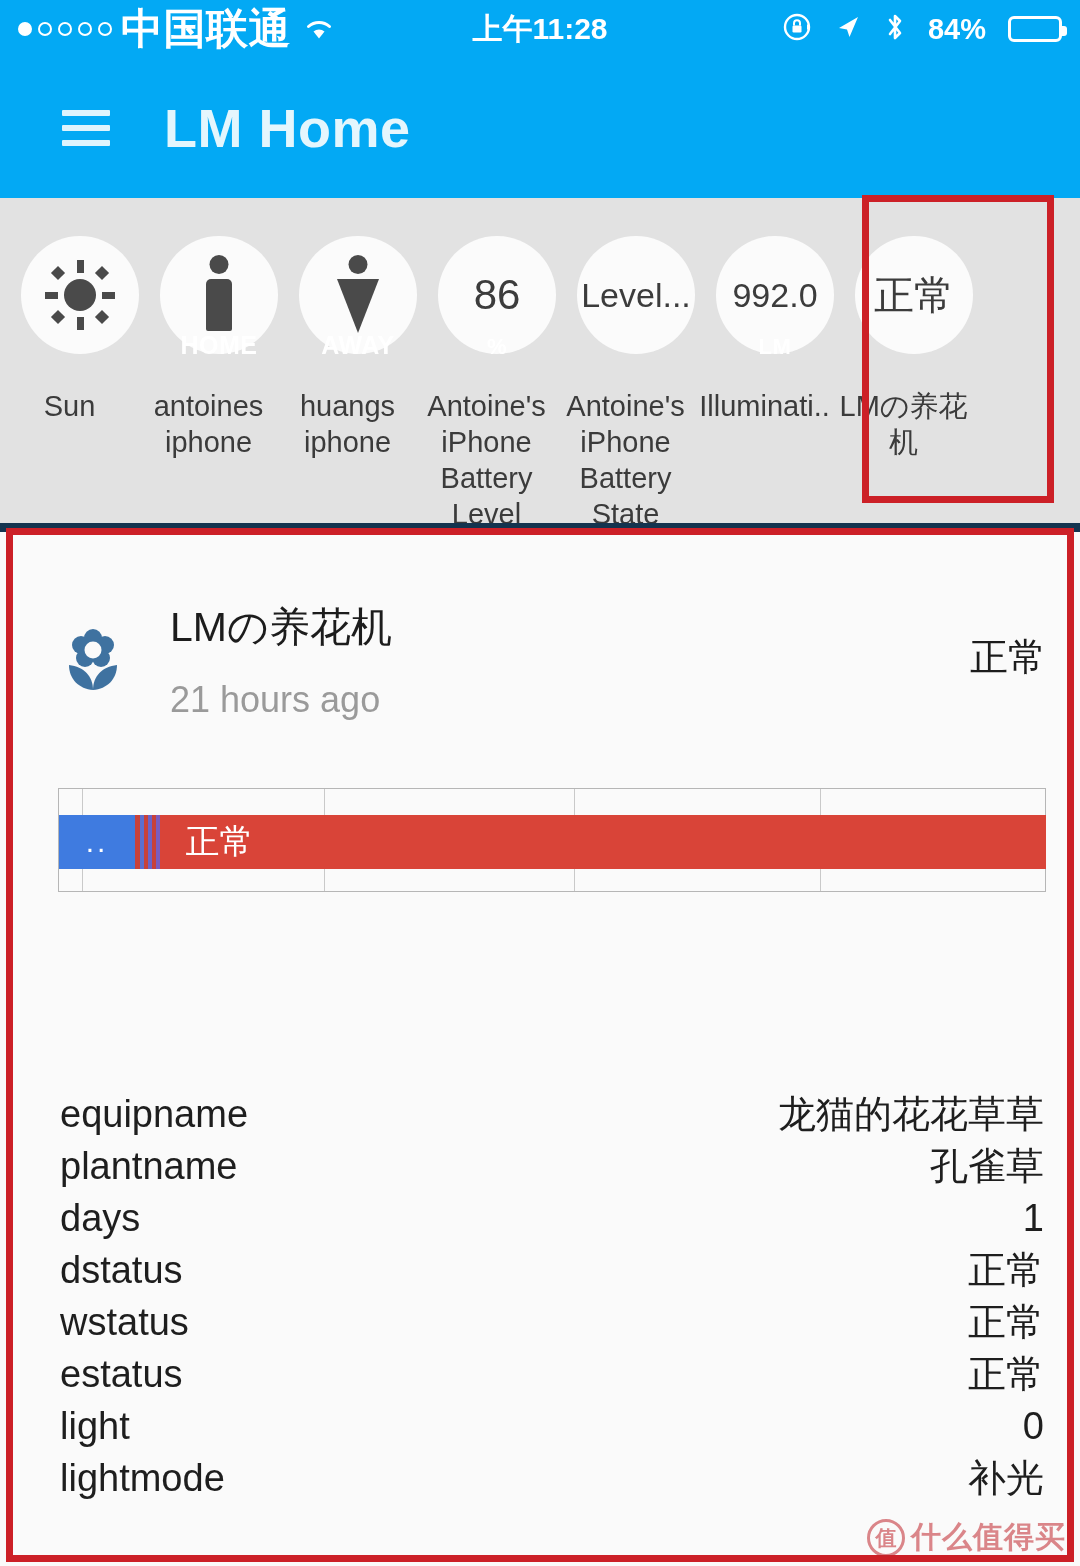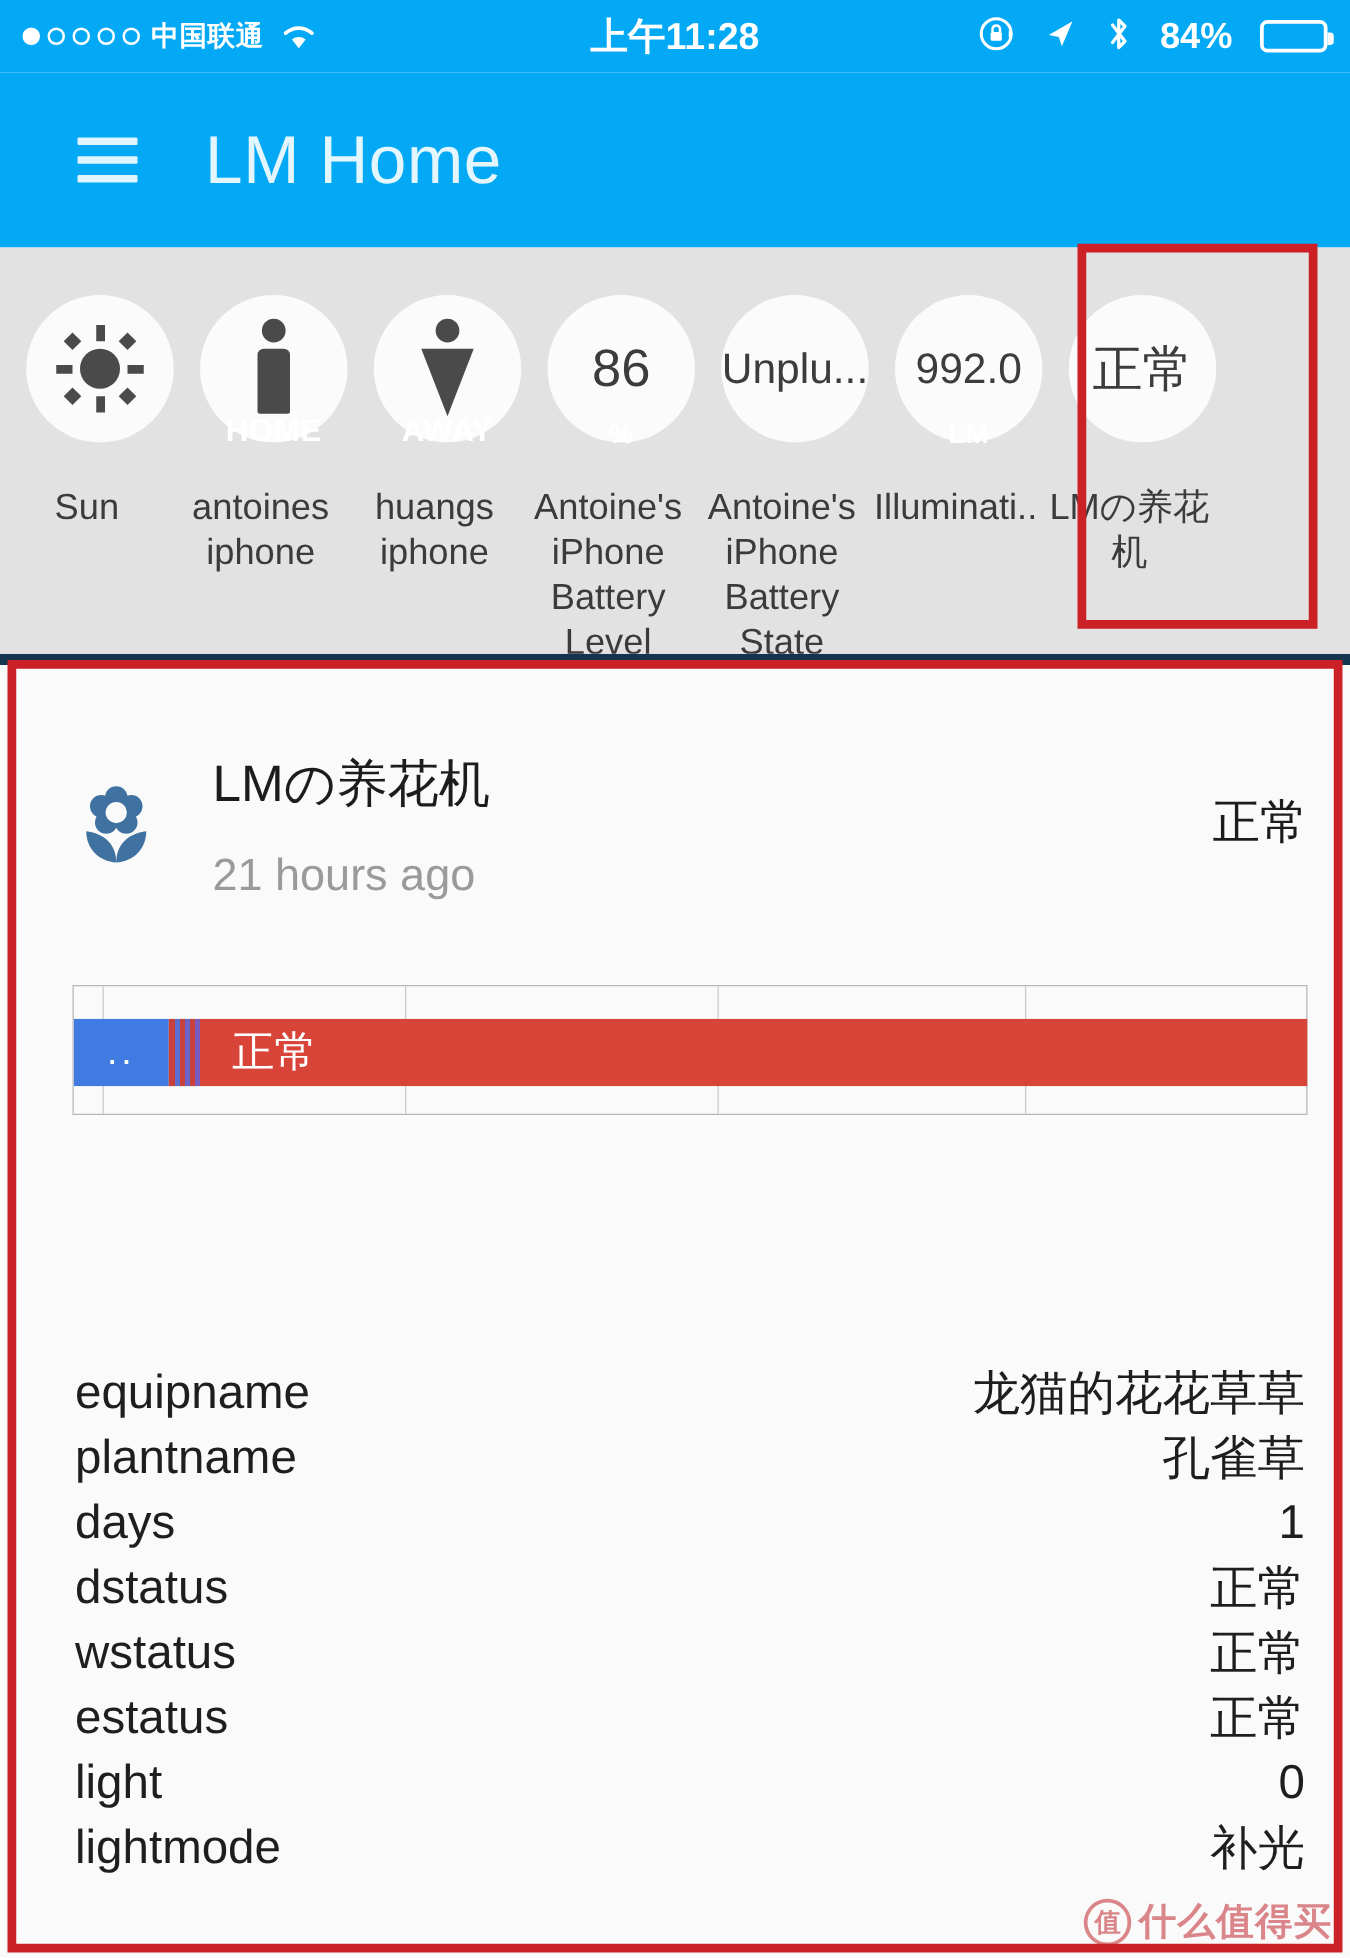--- a/index.html
+++ b/index.html
@@ -31,21 +31,21 @@
     align-items: center;
     gap: 9px;
   }
   .dots { display: flex; align-items: center; gap: 6px; }
   .dot {
     width: 14px; height: 14px; border-radius: 50%;
     border: 2px solid #ffffff; box-sizing: border-box;
   }
   .dot.filled { background: #ffffff; }
   .carrier {
-    font-size: 22px;
+    font-size: 42px;
     font-weight: 700;
     letter-spacing: 0.5px;
     line-height: 1;
   }
   .wifi-ico { width: 30px; height: 24px; position: relative; margin-left: 4px; }
   .sb-center {
     position: absolute;
     left: 0; right: 0;
     text-align: center;
     font-size: 30px;
@@ -92,21 +92,21 @@
     display: flex; flex-direction: column; justify-content: space-between;
     cursor: pointer;
   }
   .hamburger span {
     display: block; height: 6px; background: #dff4fd; border-radius: 1px;
   }
   .app-title {
     margin-left: 54px;
     color: #e4f6fd;
     font-size: 54px;
-    font-weight: 400;
+    font-weight: 700;
     letter-spacing: 0.5px;
   }
 
   
   .badge-strip {
     background: #e2e2e2;
     height: 325px;
     display: flex;
     align-items: flex-start;
     padding-top: 38px;
@@ -431,21 +431,21 @@
       <span class="badge-unit sm">%</span>
     </div>
     <div class="badge-label">Antoine's
 iPhone
 Battery
 Level</div>
   </div>
 
   <div class="badge">
     <div class="badge-circle">
-      <span class="val small">Unplu...</span>
+      <span class="val small">Level...</span>
       <span class="badge-unit"></span>
     </div>
     <div class="badge-label">Antoine's
 iPhone
 Battery
 State</div>
   </div>
 
   <div class="badge">
     <div class="badge-circle">

